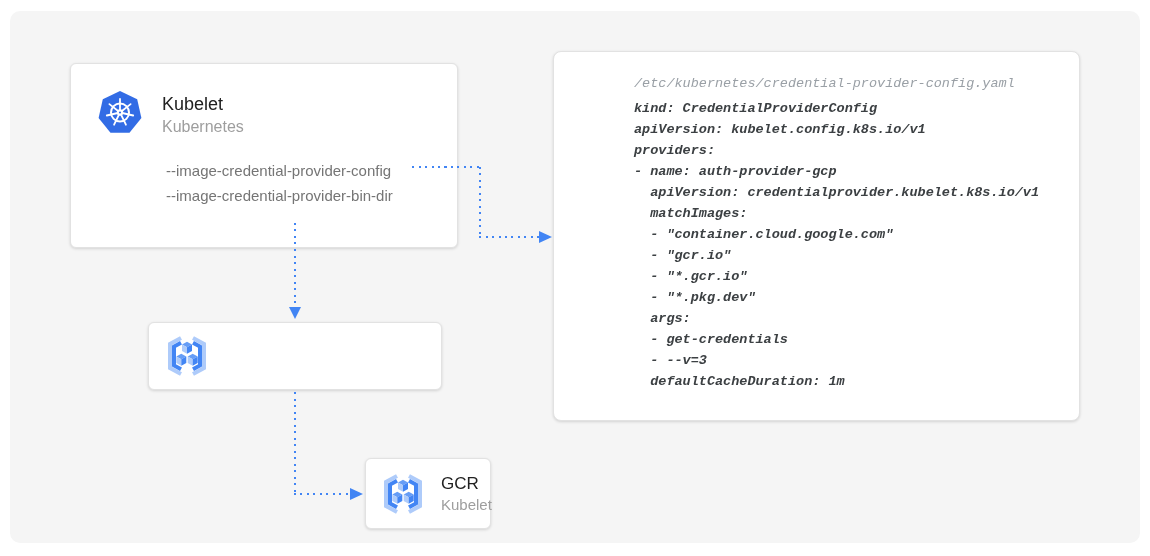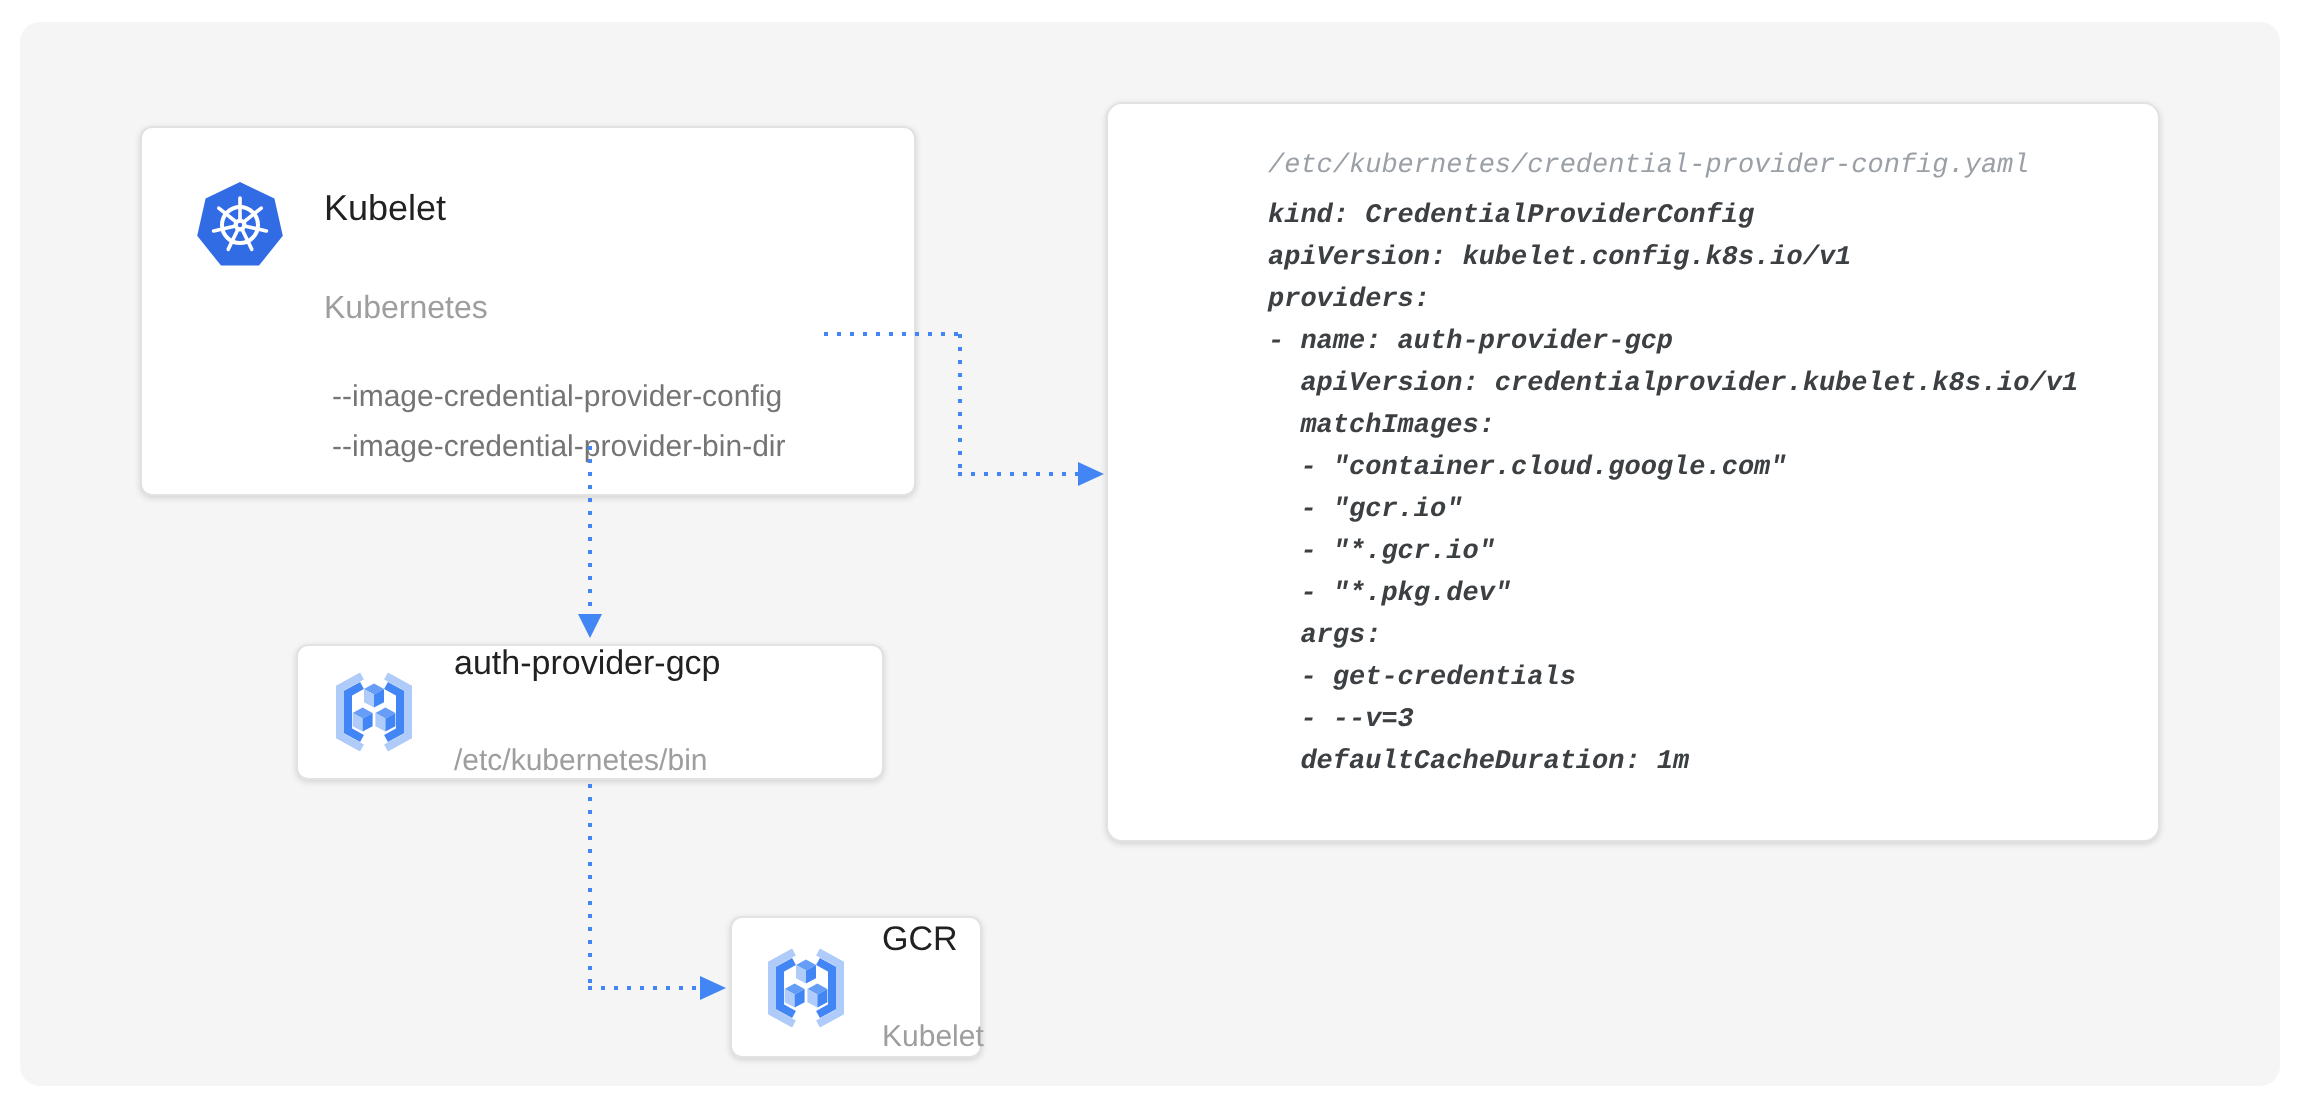--- a/index.html
+++ b/index.html
@@ -33,21 +33,21 @@
   .card{
     position:absolute;
     background:#ffffff;
     border:1px solid #e2e2e2;
     border-radius:6px;
     box-shadow:0 1px 3px rgba(0,0,0,0.14);
   }
   .card-head{display:flex;align-items:flex-start;}
   .icon48{width:48px;height:48px;flex:0 0 48px;}
   .title{color:var(--ink);font-size:18px;line-height:24px;}
-  .subtitle{color:var(--ink-sub);font-size:16px;line-height:22px;margin-top:28px;}
+  .subtitle{color:var(--ink-sub);font-size:16px;line-height:22px;}
 
   
   .kubelet-card{left:60px;top:52px;width:388px;height:185px;padding:25px 0 0 25px;}
   .kubelet-card .card-head{gap:18px;}
   .kubelet-card .titles{padding-top:3px;}
   .kubelet-flags{margin:20px 0 0 70px;}
   .flag{color:var(--ink-flag);font-size:15px;line-height:25px;white-space:nowrap;}
 
   
   .node-card{display:flex;align-items:center;}
@@ -136,24 +136,20 @@
             <polygon points="29,12.5 24,15.2 24,21.8 29,19.1" fill="#4285F4"></polygon>
             <polygon points="18.3,21.8 23.3,24.5 18.3,27.2 13.3,24.5" fill="#669DF6"></polygon>
             <polygon points="13.3,24.5 18.3,27.2 18.3,33.8 13.3,31.1" fill="#AECBFA"></polygon>
             <polygon points="23.3,24.5 18.3,27.2 18.3,33.8 23.3,31.1" fill="#4285F4"></polygon>
             <polygon points="29.7,21.8 34.7,24.5 29.7,27.2 24.7,24.5" fill="#669DF6"></polygon>
             <polygon points="24.7,24.5 29.7,27.2 29.7,33.8 24.7,31.1" fill="#AECBFA"></polygon>
             <polygon points="34.7,24.5 29.7,27.2 29.7,33.8 34.7,31.1" fill="#4285F4"></polygon>
           </g>
         </svg>
       </span>
-      <div class="titles">
-        <div class="title">auth-provider-gcp</div>
-        <div class="subtitle">/etc/kubernetes/bin</div>
-      </div>
     </div>
 
     <div class="card node-card gcr-card">
       <span class="icon48">
         <svg viewBox="0 0 48 48" width="48" height="48" aria-hidden="true">
           <path d="M18 6 L7 12 V36 L18 42" fill="none" stroke="#AECBFA" stroke-width="4"></path>
           <path d="M18 10.8 L11 14.6 V33.4 L18 37.2" fill="none" stroke="#4285F4" stroke-width="4"></path>
           <path d="M30 6 L41 12 V36 L30 42" fill="none" stroke="#AECBFA" stroke-width="4"></path>
           <path d="M30 10.8 L37 14.6 V33.4 L30 37.2" fill="none" stroke="#4285F4" stroke-width="4"></path>
           <g>

